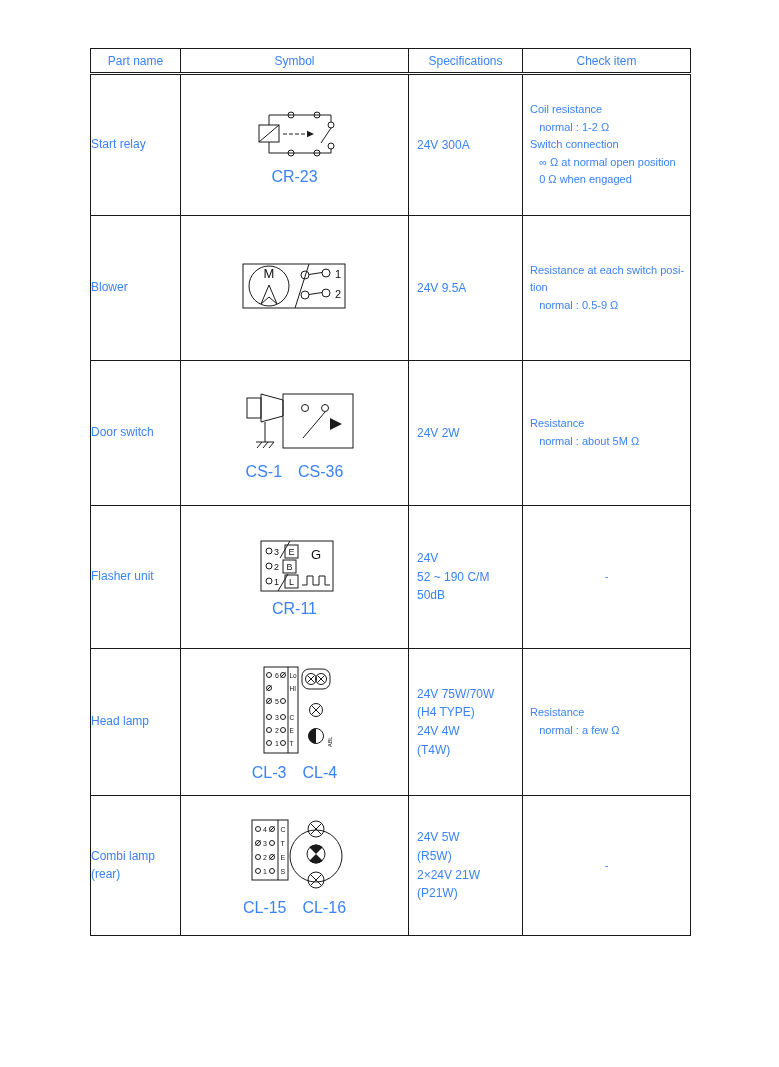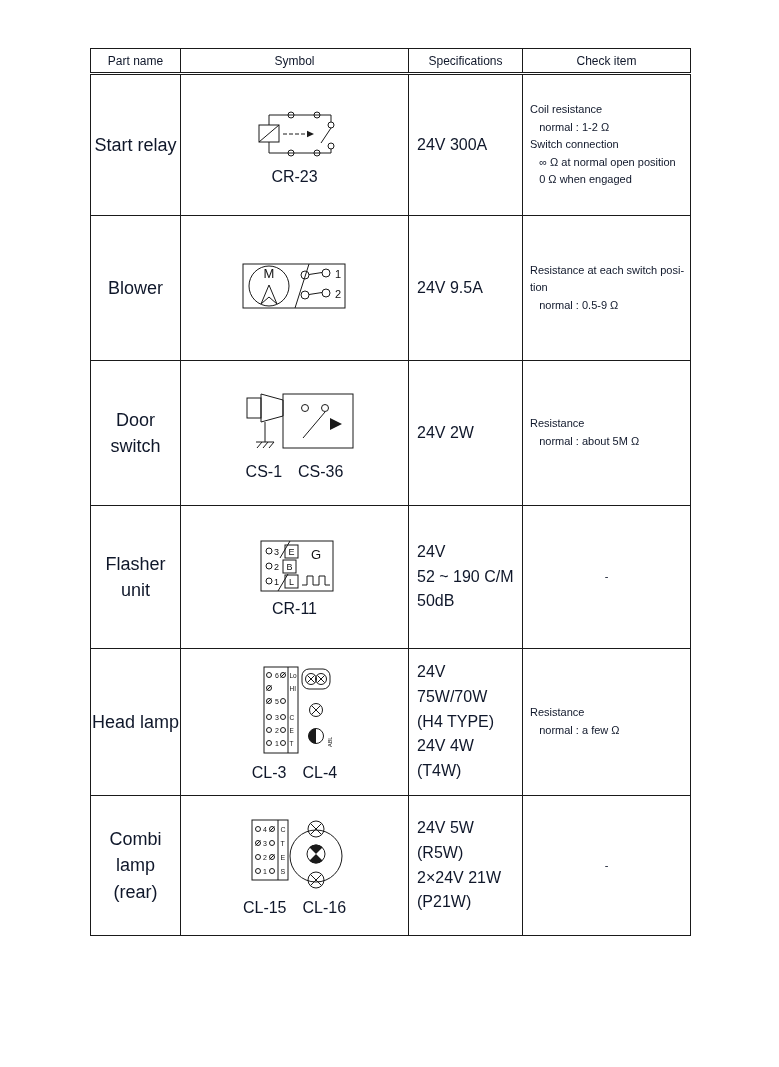--- a/index.html
+++ b/index.html
@@ -1,34 +1,34 @@
 <!DOCTYPE html>
 <html><head>
 <meta charset="utf-8">
 <style>
   * { margin:0; padding:0; box-sizing:border-box; }
   html,body { background:#ffffff; }
   .page {
     position:relative; width:779px; height:1067px; background:#ffffff;
-    font-family:"Liberation Sans", sans-serif; color:#0f172a; overflow:hidden;
+    font-family:"Liberation Sans", sans-serif; color:#3b82f6; overflow:hidden;
   }
   table.parts-table {
     position:absolute; left:90px; top:48px; width:600px;
     border-collapse:collapse; table-layout:fixed;
   }
   .parts-table th, .parts-table td {
     border:1px solid #1a1a1a; vertical-align:middle;
   }
   .parts-table thead th {
     height:25px; font-weight:normal; font-size:12px; text-align:center;
     border-bottom:3px double #1a1a1a; background:#fff;
   }
-  td.part  { text-align:center; font-size:18px; white-space:pre-line; line-height:1.45; }
+  td.part  { text-align:left; font-size:12px; white-space:pre-line; line-height:1.45; }
   td.symbol{ text-align:center; }
-  td.spec  { font-size:16px; padding-left:8px; padding-right:4px; white-space:pre-wrap; line-height:1.55; }
+  td.spec  { font-size:12px; padding-left:8px; padding-right:4px; white-space:pre-wrap; line-height:1.55; }
   td.check { font-size:11px; padding-left:7px; padding-right:3px; white-space:pre-wrap; line-height:1.6; }
   td.check.dash { text-align:center; padding:0; }
   tbody tr:nth-child(1){ height:142px; }
   tbody tr:nth-child(2){ height:145px; }
   tbody tr:nth-child(3){ height:145px; }
   tbody tr:nth-child(4){ height:143px; }
   tbody tr:nth-child(5){ height:147px; }
   tbody tr:nth-child(6){ height:140px; }
   .sym-wrap { display:inline-block; }
   .sym-caption {

